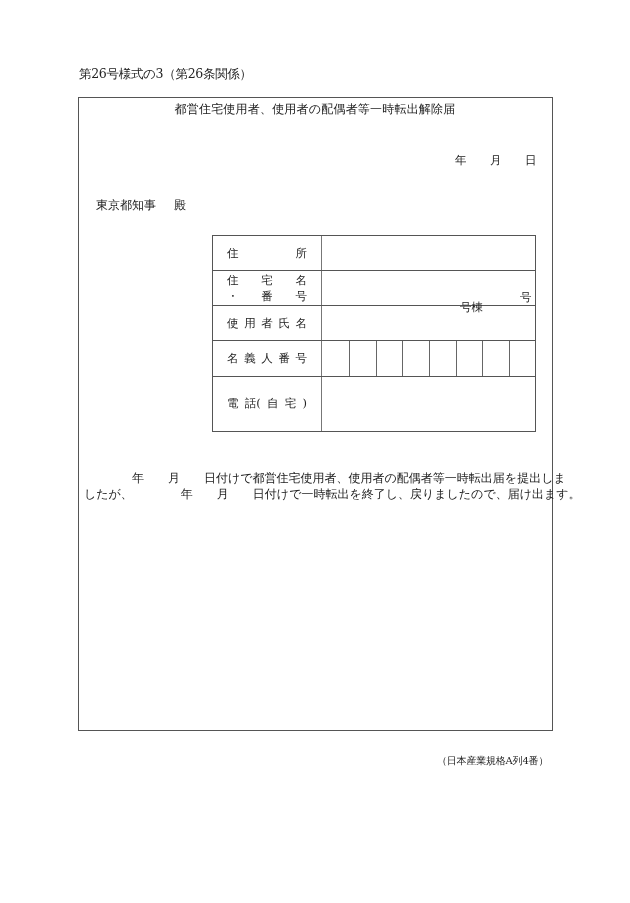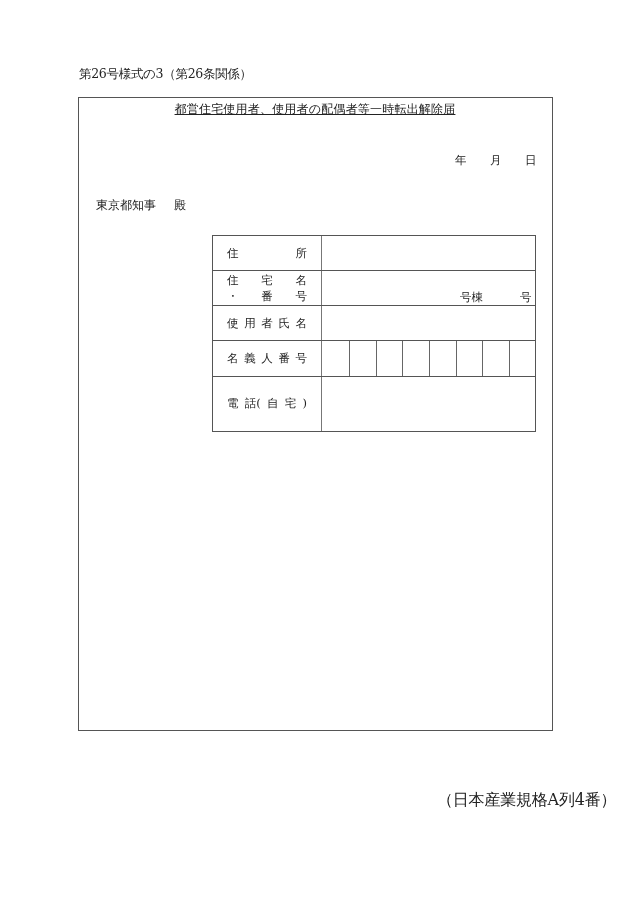--- a/index.html
+++ b/index.html
@@ -1,37 +1,37 @@
 <!DOCTYPE html>
 <html><head>
 <meta charset="utf-8">
 <style>
   html, body { margin:0; padding:0; background:#ffffff; }
   body { width:630px; height:903px; position:relative; overflow:hidden;
          font-family:"DejaVu Serif","Liberation Serif",serif; color:#222; }
   .abs { position:absolute; }
   #form-number { left:79px; top:66px; font-size:12.5px; letter-spacing:-0.3px; }
   #outer-box { left:78px; top:97px; width:475px; height:634px; border:1px solid #555; box-sizing:border-box; }
-  #doc-title { left:0; width:630px; top:101px; text-align:center; font-size:12px; letter-spacing:0.2px; box-sizing:border-box;text-decoration:underline; }
+  #doc-title { left:0; width:630px; top:101px; text-align:center; font-size:12px; letter-spacing:0.2px; box-sizing:border-box; }
   #date-line { top:153px; font-size:11.5px; }
   .date-part { position:absolute; top:0; }
   #addressee { left:96px; top:197px; font-size:12px;text-align:right; }
   #addressee .honor { margin-left:18px; }
 
   #info-table { left:212px; top:235px; width:324px; height:197px; border:1px solid #555; box-sizing:border-box; }
   .row { position:absolute; left:0; width:322px; border-bottom:1px solid #555; box-sizing:border-box; }
   .row:last-child { border-bottom:none; }
   .label { position:absolute; left:0; top:0; width:109px; height:100%; border-right:1px solid #777; box-sizing:border-box; font-size:11.5px; }
   .value { position:absolute; left:109px; top:0; right:0; height:100%; }
   .lbl-spread { position:absolute; left:14px; right:14px; display:flex; justify-content:space-between; }
   .digit-cell { position:absolute; top:0; height:100%; border-left:1px solid #666; box-sizing:border-box; }
 
   #statement { left:84px; top:470px; width:466px; font-size:12px; line-height:16px; }
   #statement .line { white-space:pre; }
-  #footer-note { left:437px; top:754px; font-size:16px; letter-spacing:-0.2px;margin-top:36px; }
+  #footer-note { left:437px; top:754px; font-size:10px; letter-spacing:-0.2px; }
 </style>
 </head>
 <body>
 
 <div id="form-number" class="abs">第26号様式の3（第26条関係）</div>
 
 <div id="outer-box" class="abs"></div>
 
 <div id="doc-title" class="abs">都営住宅使用者、使用者の配偶者等一時転出解除届</div>
 
@@ -64,21 +64,21 @@
         <span>宅</span>
         <span>名</span>
       </div>
       <div class="lbl-spread" style="top:18px;">
         <span>・</span>
         <span>番</span>
         <span>号</span>
       </div>
     </div>
     <div class="value">
-      <span class="abs" style="left:138px;top:19px;font-size:11.5px;">号棟</span>
+      <span class="abs" style="left:138px;top:29px;font-size:11.5px;">号棟</span>
       <span class="abs" style="left:198px;top:19px;font-size:11.5px;">号</span>
     </div>
   </div>
 
   <div class="row" style="top:70px;height:35px;">
     <div class="label">
       <div class="lbl-spread" style="top:10px;">
         <span>使</span>
         <span>用</span>
         <span>者</span>
@@ -119,15 +119,17 @@
         <span>自</span>
         <span>宅</span>
         <span>)</span>
       </div>
     </div>
     <div class="value"></div>
   </div>
 </div>
 
 <div id="statement" class="abs">
+  <div class="line">　　　　年　　月　　日付けで都営住宅使用者、使用者の配偶者等一時転出届を提出しま</div>
+  <div class="line">したが、　　　　年　　月　　日付けで一時転出を終了し、戻りましたので、届け出ます。</div>
 </div>
 
 <div id="footer-note" class="abs">（日本産業規格A列4番）</div>
 
 </body></html>

